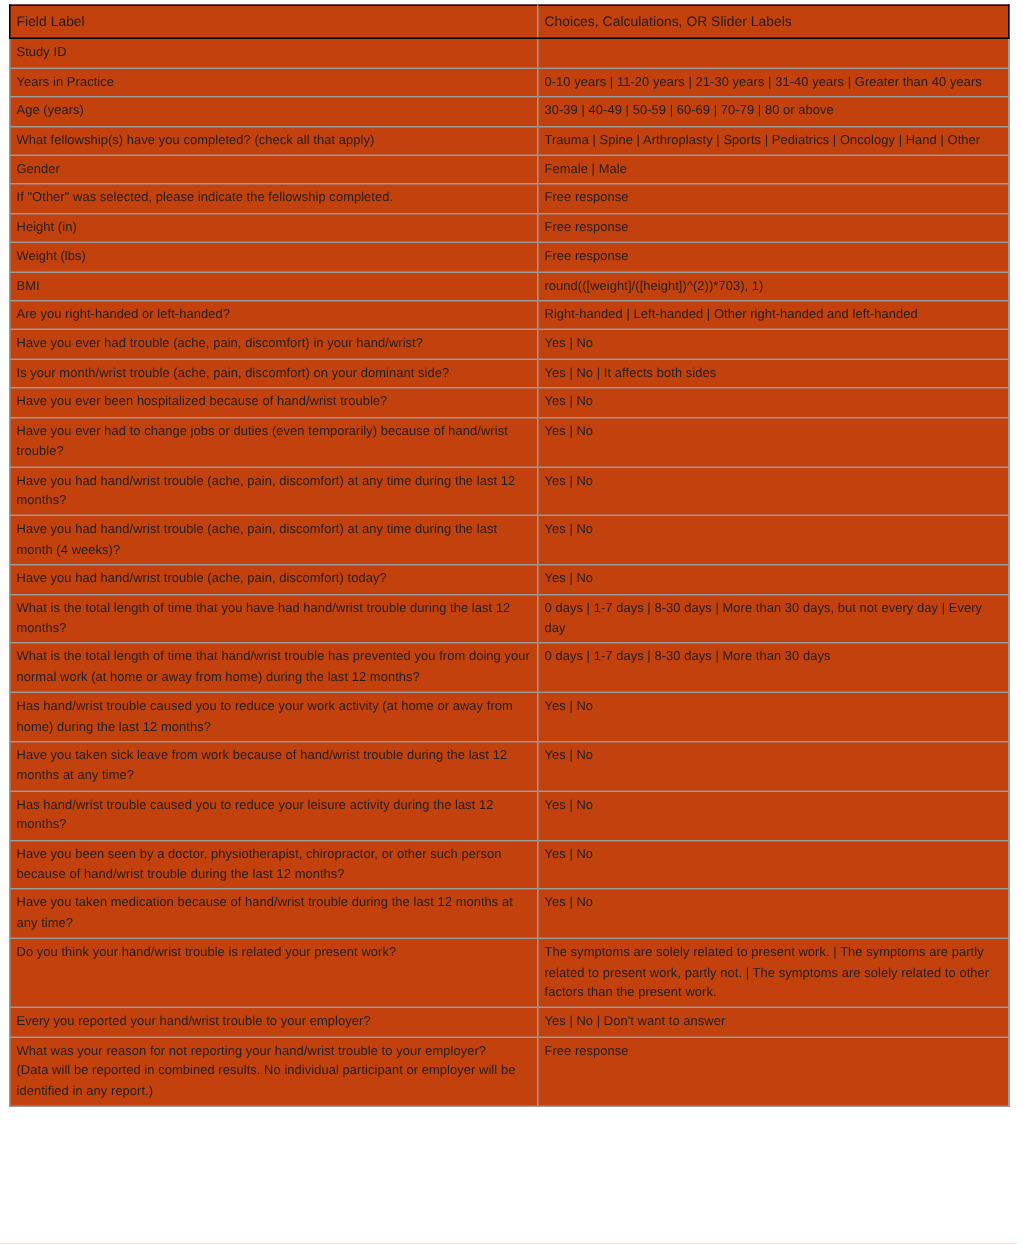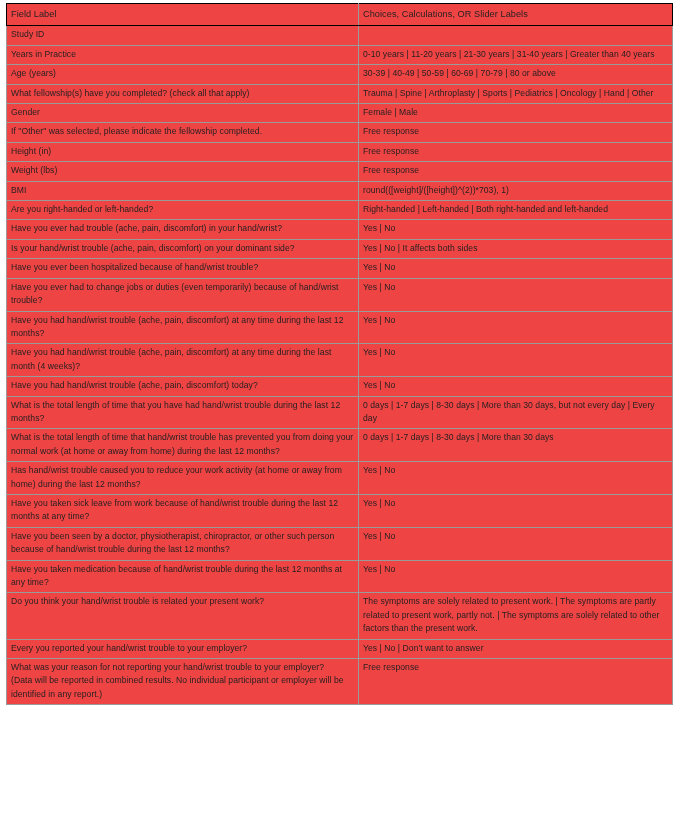--- a/index.html
+++ b/index.html
@@ -20,21 +20,21 @@
     height: 829px;
     background: #ffffff;
   }
   table.codebook {
     position: absolute;
     left: 6px;
     top: 3px;
     width: 666px;
     border-collapse: collapse;
     table-layout: fixed;
-    background: #ef4444;
+    background: #c2410c;
   }
   table.codebook col.c-label { width: 352px; }
   table.codebook col.c-choices { width: 314px; }
 
   table.codebook td,
   table.codebook th {
     border: 1px solid #9a9a9a;
     vertical-align: top;
     padding: 2px 4px 3px 4px;
     font-size: 8.6px;
@@ -116,28 +116,28 @@
         <tr>
           <td class="cell-label">Weight (lbs)</td>
           <td class="cell-choices free">Free response</td>
         </tr>
         <tr>
           <td class="cell-label">BMI</td>
           <td class="cell-choices">round(([weight]/([height])^(2))*703),  1)</td>
         </tr>
         <tr>
           <td class="cell-label">Are you right-handed or left-handed?</td>
-          <td class="cell-choices">Right-handed | Left-handed | Both right-handed and left-handed</td>
+          <td class="cell-choices">Right-handed | Left-handed | Other right-handed and left-handed</td>
         </tr>
         <tr>
           <td class="cell-label">Have you ever had trouble (ache, pain, discomfort) in your  hand/wrist?</td>
           <td class="cell-choices">Yes | No</td>
         </tr>
         <tr>
-          <td class="cell-label">Is your hand/wrist trouble (ache, pain, discomfort) on your  dominant side?</td>
+          <td class="cell-label">Is your month/wrist trouble (ache, pain, discomfort) on your  dominant side?</td>
           <td class="cell-choices">Yes | No | It affects both sides</td>
         </tr>
         <tr>
           <td class="cell-label">Have you ever been hospitalized because of hand/wrist trouble?</td>
           <td class="cell-choices">Yes | No</td>
         </tr>
         <tr>
           <td class="cell-label">Have you ever had to change jobs or duties (even temporarily)  because of hand/wrist trouble?</td>
           <td class="cell-choices">Yes | No</td>
         </tr>
@@ -160,20 +160,24 @@
         <tr>
           <td class="cell-label">What is the total length of time that hand/wrist trouble has  prevented you from doing your normal work (at home or away  from home) during the last 12 months?</td>
           <td class="cell-choices">0 days | 1-7 days | 8-30 days | More than 30 days</td>
         </tr>
         <tr>
           <td class="cell-label">Has hand/wrist trouble caused you to reduce your work activity  (at home or away from home) during the last 12 months?</td>
           <td class="cell-choices">Yes | No</td>
         </tr>
         <tr>
           <td class="cell-label">Have you taken sick leave from work because of hand/wrist  trouble during the last 12 months at any time?</td>
+          <td class="cell-choices">Yes | No</td>
+        </tr>
+        <tr>
+          <td class="cell-label">Has hand/wrist trouble caused you to reduce your leisure  activity during the last 12 months?</td>
           <td class="cell-choices">Yes | No</td>
         </tr>
         <tr>
           <td class="cell-label">Have you been seen by a doctor, physiotherapist, chiropractor,  or other such person because of hand/wrist trouble during the last 12 months?</td>
           <td class="cell-choices">Yes | No</td>
         </tr>
         <tr>
           <td class="cell-label">Have you taken medication because of hand/wrist trouble  during the last 12 months at any time?</td>
           <td class="cell-choices">Yes | No</td>
         </tr>

